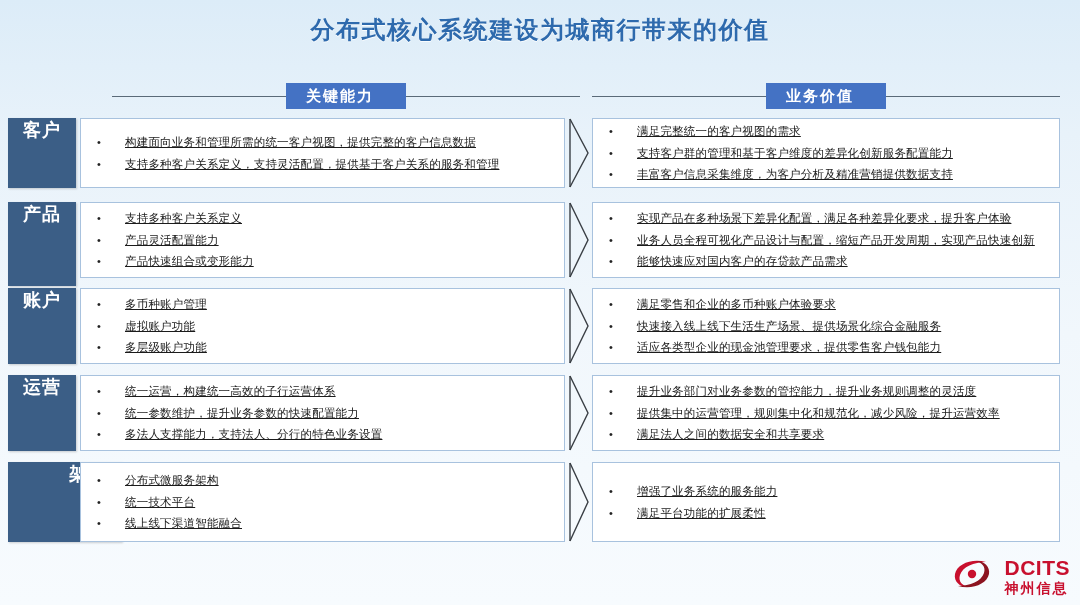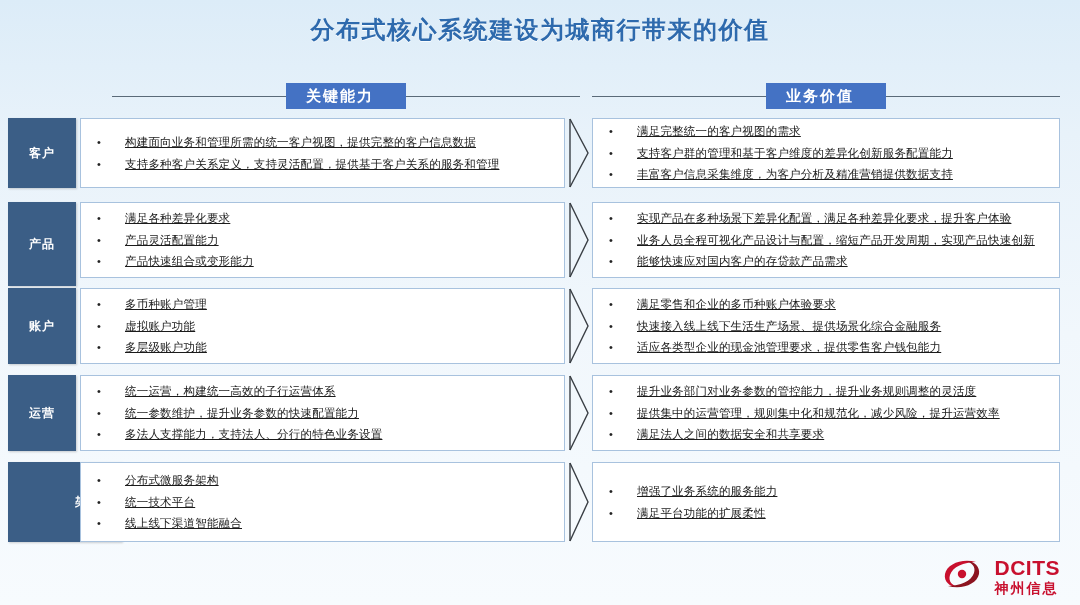--- a/index.html
+++ b/index.html
@@ -73,23 +73,23 @@
     width: 1080px;
   }
 
   .cat-box {
     position: absolute;
     left: 8px;
     width: 68px;
     background: #3b5e86;
     color: #ffffff;
     display: flex;
-    align-items: center;
+    align-items: flex-start;
     justify-content: center;
-    font-size: 12px;
+    font-size: 18px;
     font-weight: bold;
     letter-spacing: 1px;
     box-shadow: 1px 1px 2px rgba(0,0,0,0.18);
   }
 
   .cap-box, .val-box {
     position: absolute;
     background: #ffffff;
     border: 1px solid #a8c2de;
     box-sizing: border-box;
@@ -127,21 +127,21 @@
   
   .chevron {
     position: absolute;
     left: 568px;
   }
   .chevron svg { display: block; }
 
   
   .logo {
     position: absolute;
-    right: 20px;
+    right: 10px;
     bottom: 10px;
     display: flex;
     align-items: center;
     gap: 13px;
   }
   .logo-mark { flex: 0 0 auto; }
   .logo-text {
     display: flex;
     flex-direction: column;
     line-height: 1;
@@ -215,21 +215,21 @@
           </div>
         </div>
       </div>
       <div class="row" style="top: 0px;">
         <div class="cat-box" style="top: 202px; height: 84px;">
           <span>产品</span>
         </div>
         <div class="cap-box" style="top: 202px; height: 76px;">
           <div class="bullet-line">
             <span class="bullet-dot">•</span>
-            <span class="bullet-text">满足各种差异化要求</span>
+            <span class="bullet-text">支持多种客户关系定义</span>
           </div>
           <div class="bullet-line">
             <span class="bullet-dot">•</span>
             <span class="bullet-text">产品灵活配置能力</span>
           </div>
           <div class="bullet-line">
             <span class="bullet-dot">•</span>
             <span class="bullet-text">产品快速组合或变形能力</span>
           </div>
         </div>

